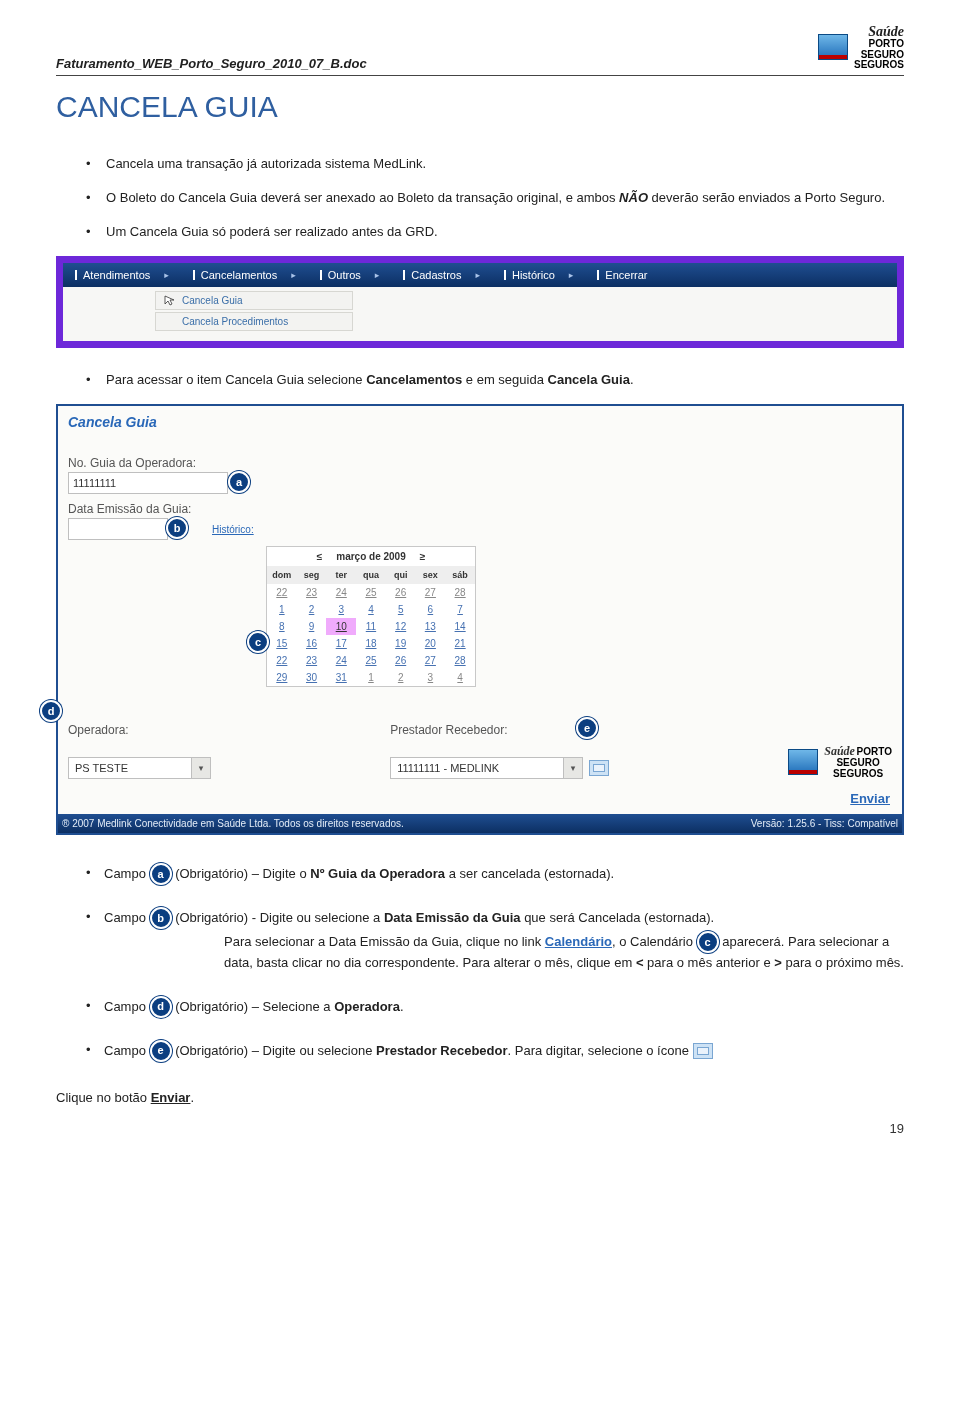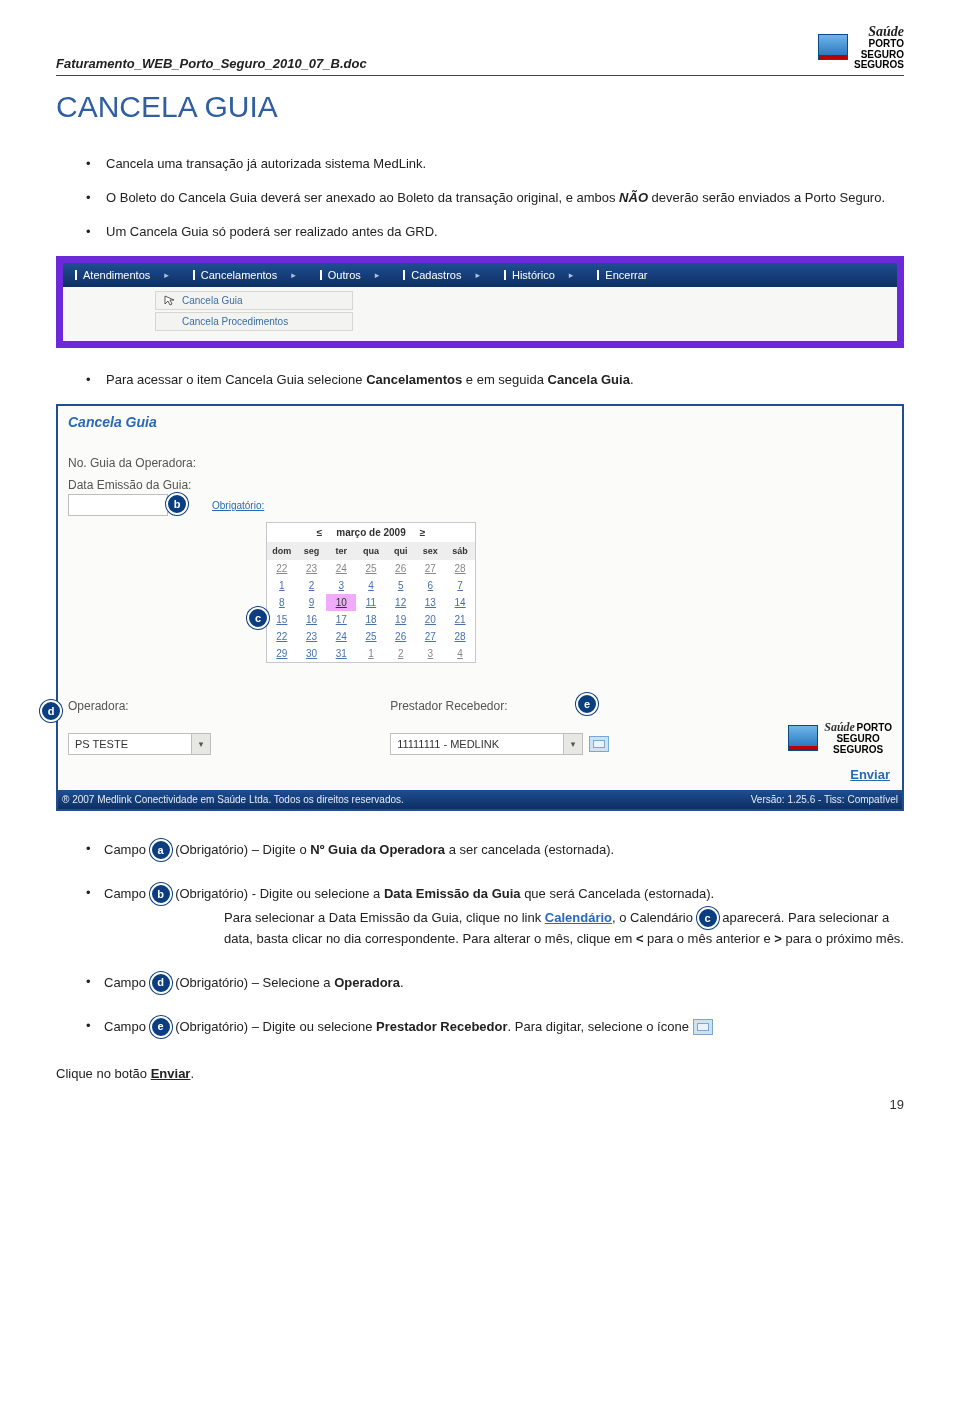--- a/index.html
+++ b/index.html
@@ -139,25 +139,29 @@
   <li>
     <span>Para acessar o item Cancela Guia selecione </span><span class="bold">Cancelamentos</span><span> e em seguida </span><span class="bold">Cancela Guia</span><span>.</span>
   </li>
 </ul>
 
 <div style="position:relative; margin-left:-30px;">
 <div class="appbox" style="margin-left:30px;">
   <div class="apptitlebar">Cancela Guia</div>
   <div class="appsection">
     <div class="applabel">No. Guia da Operadora:</div>
+    <div class="row" style="position:relative;">
+      <input class="appinput" style="width: 150px;" readonly="" value="11111111">
+      <span class="badge badge-abs" style="left:160px; top:-1px;">a</span>
+    </div>
     <div class="applabel" style="margin-top:8px;">Data Emissão da Guia:</div>
     <div class="row" style="position:relative;">
       <input class="appinput" style="width: 90px;">
       <span class="badge badge-abs" style="left:98px; top:-1px;">b</span>
-      <a style="color:#2a68b8; text-decoration:underline; font-size:10px; margin-left:36px;">Obrigatório:</a>
+      <a style="color:#2a68b8; text-decoration:underline; font-size:10px; margin-left:36px;">Histórico:</a>
     </div>
 
     <div class="calendar" style="position:relative;">
       <div class="calhead">
         <span class="navc">≤</span>
         <span>março de 2009</span>
         <span class="navc">≥</span>
       </div>
       <table class="cal">
         <tbody>

